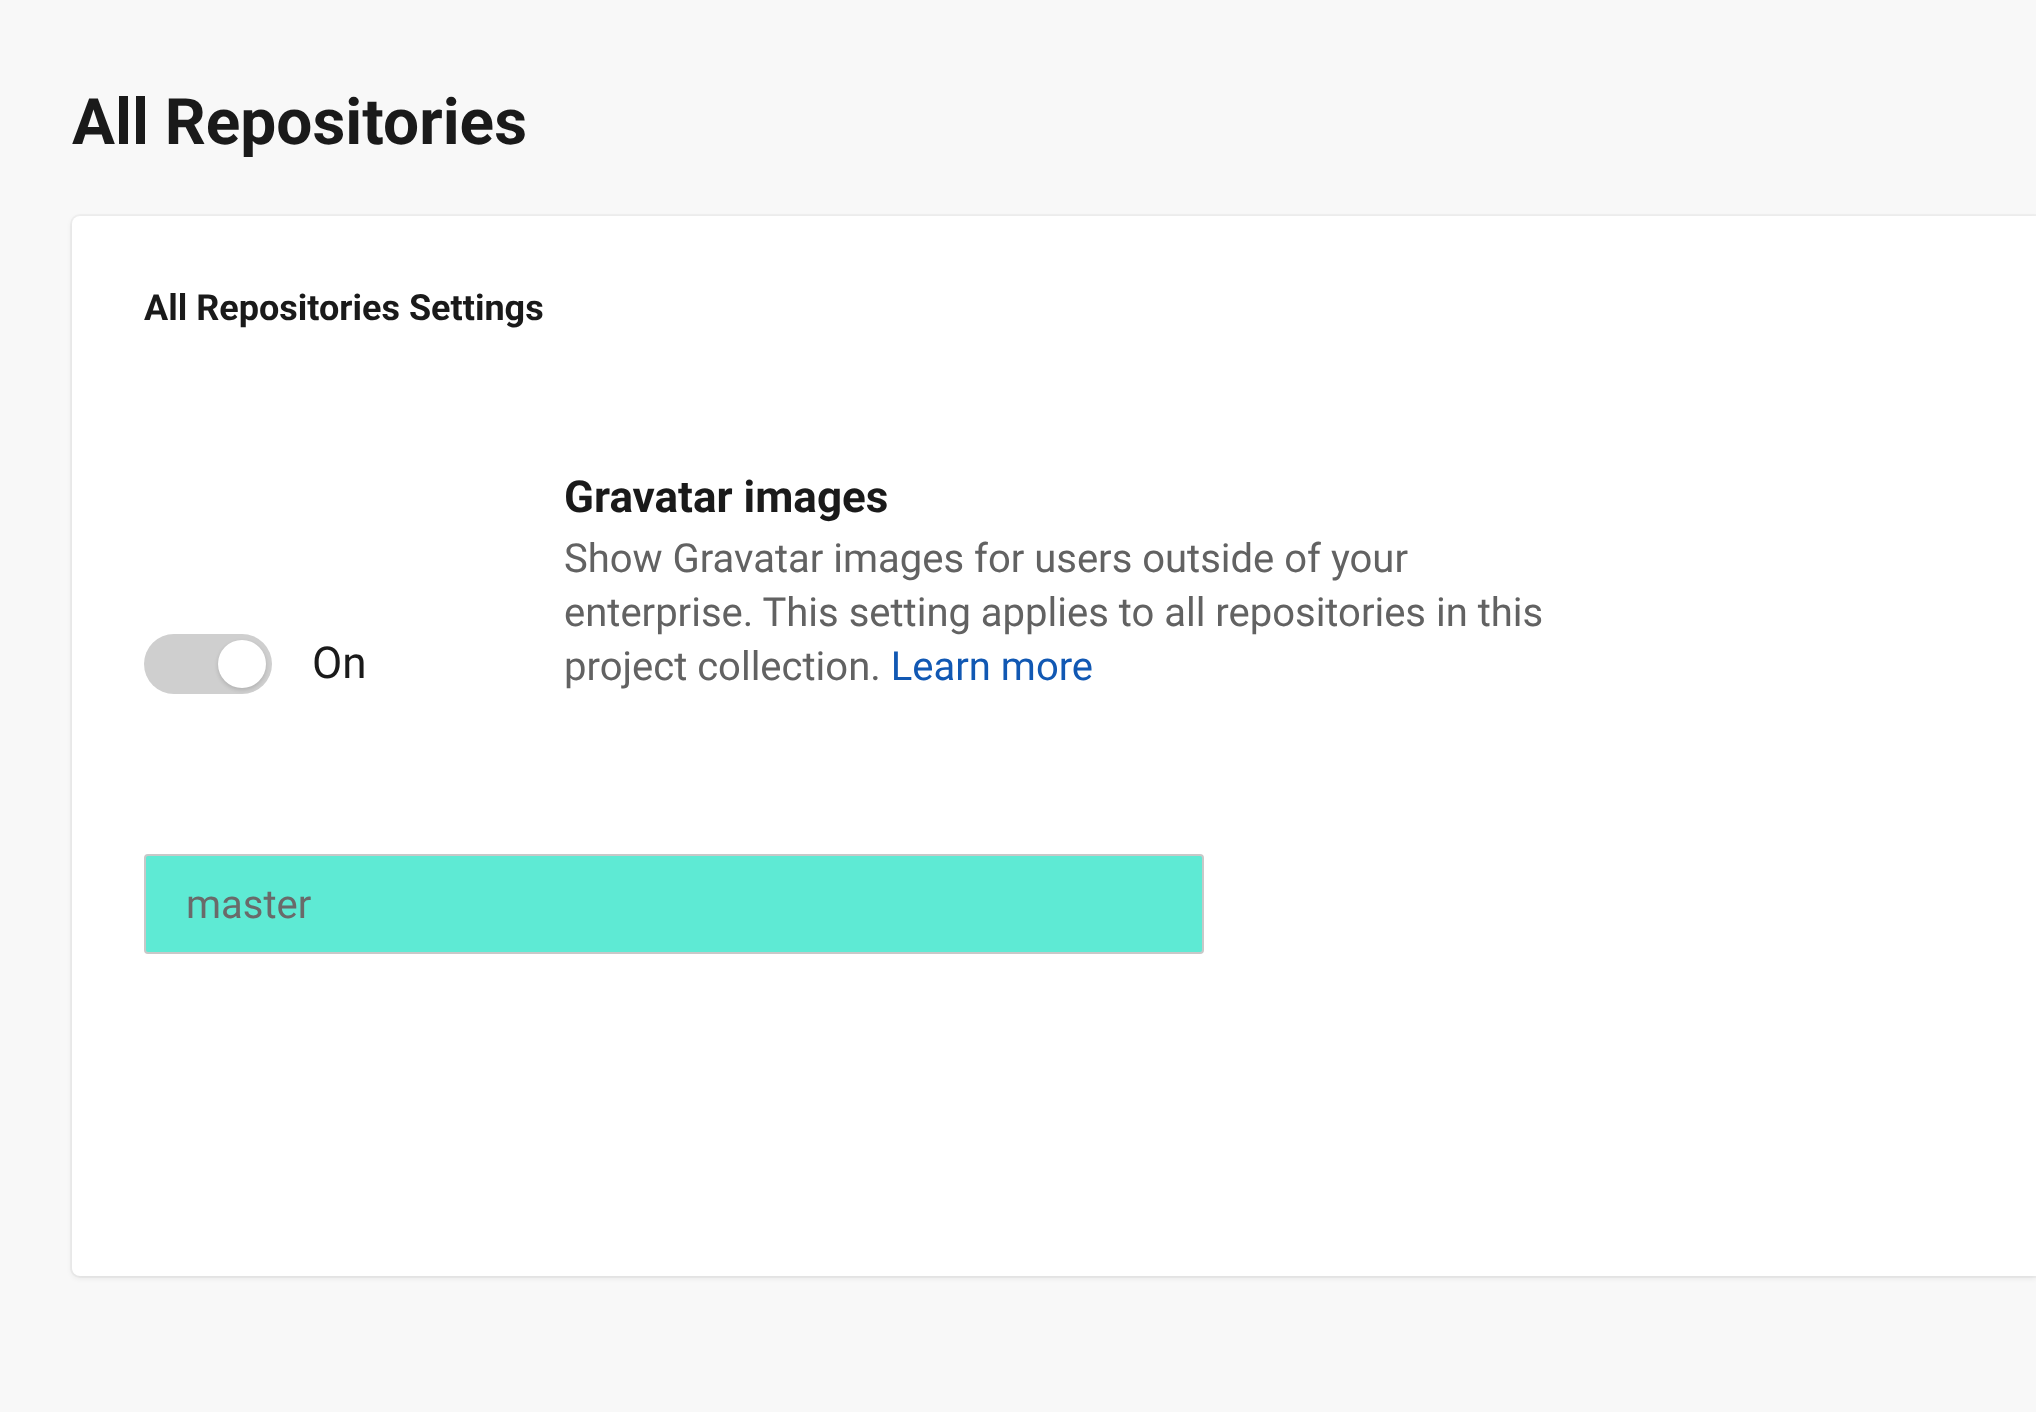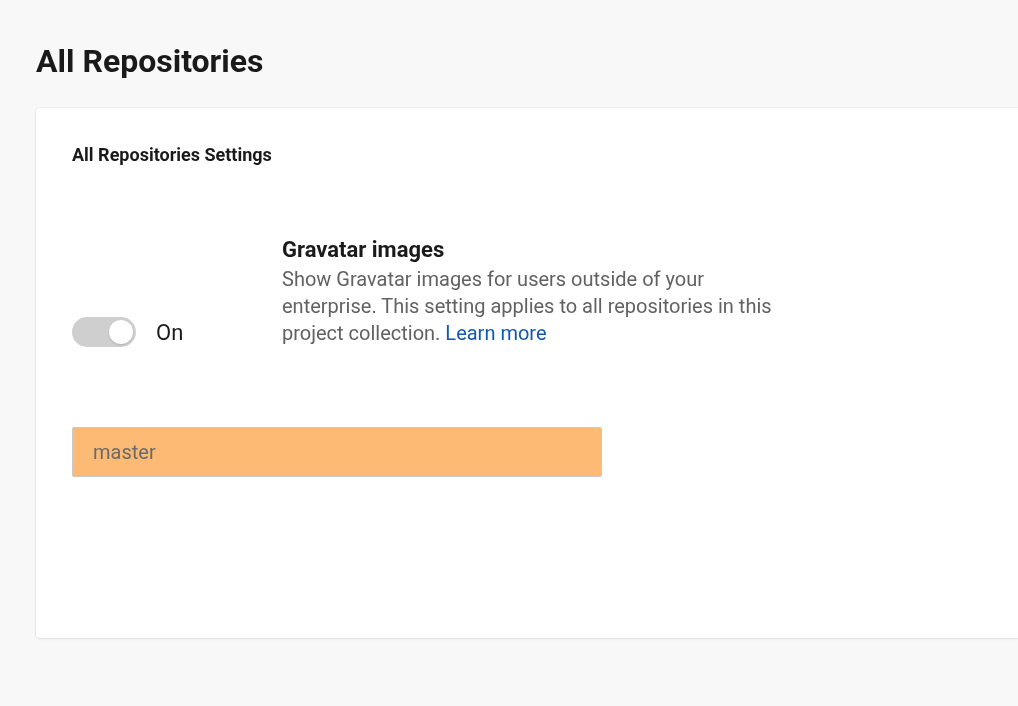--- a/index.html
+++ b/index.html
@@ -102,21 +102,21 @@
     }
     .learn-more {
       color: #1158b3;
       cursor: pointer;
     }
     .branch-input {
       margin-top: 24px;
       width: 530px;
       height: 50px;
       border: 1px solid #c8c8c8;
-      background-color: #fdba74;
+      background-color: #5eead4;
       font-size: 20px;
       color: #6a6a6a;
       padding: 0 20px;
       font-family: inherit;
       border-radius: 2px;
     }
     .branch-input::placeholder {
       color: #a0a0a0;
     }
   </style>

